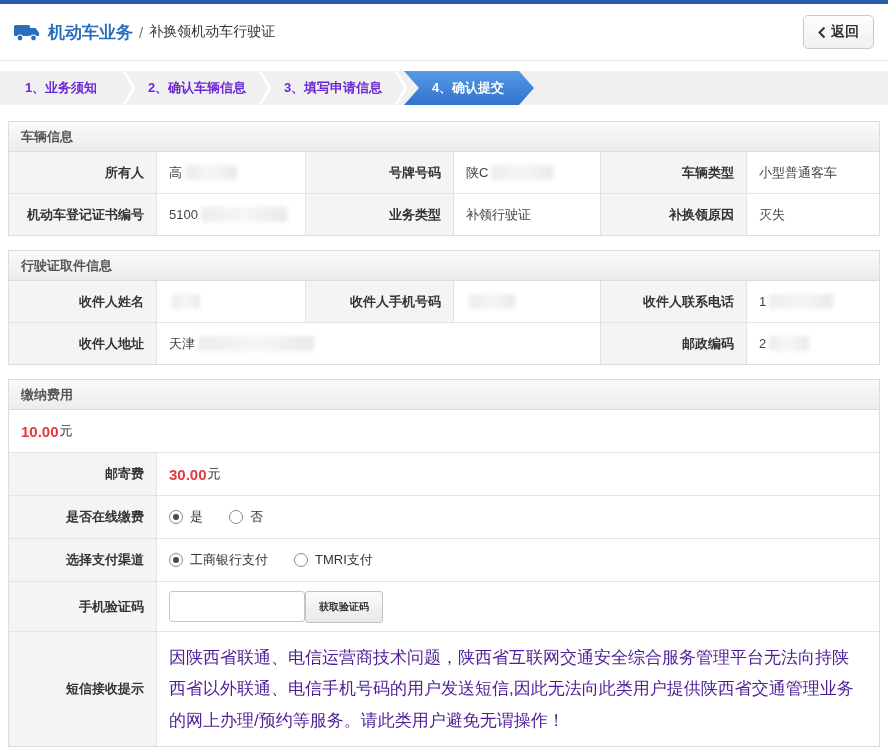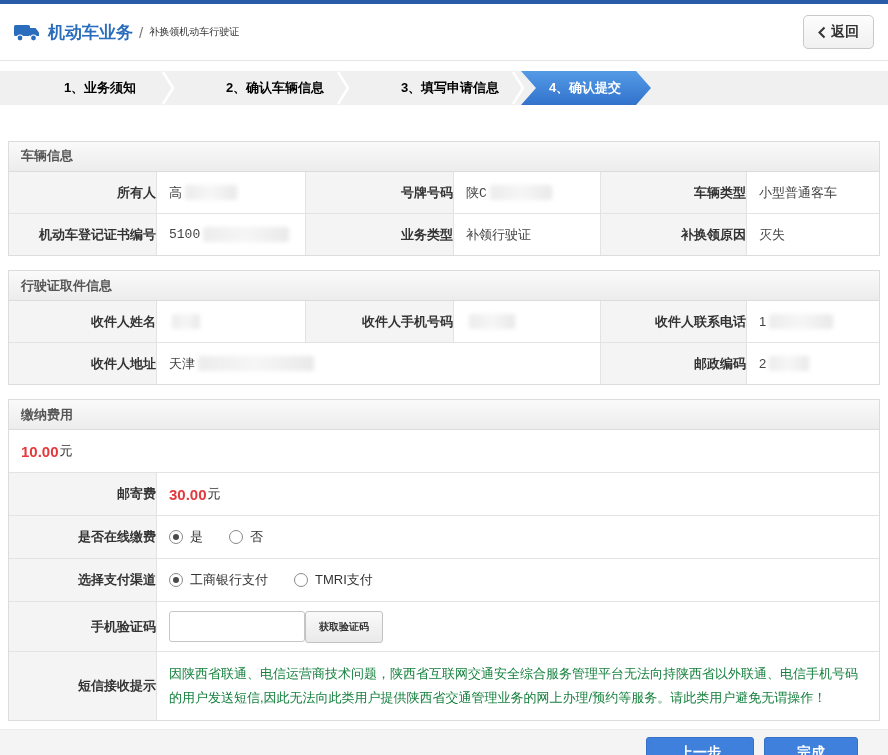--- a/index.html
+++ b/index.html
@@ -12,63 +12,63 @@
   }
   
   .topbar { height: 4px; background: #2a5ba9; }
   .header {
     height: 57px; background: #fff; border-bottom: 1px solid #e6e6e6;
     display: flex; align-items: center; padding: 14px 14px;
   }
   .truck { width: 26px; height: 20px; margin-right: 8px; flex: none; }
   .header-title { font-size: 17px; font-weight: 700; color: #2a6dbd; }
   .header-sep { font-size: 15px; color: #777; margin: 0 6px; }
-  .header-sub { font-size: 10px; color: #333; }
+  .header-sub { font-size: 14px; color: #333; }
   .spacer { flex: 1; }
   .back-btn {
     display: flex; align-items: center; gap: 5px;
     padding: 7px 14px; background: linear-gradient(#fdfdfd, #f0f0f0);
     border: 1px solid #c9c9c9; border-radius: 5px;
     font-size: 14px; font-weight: 700; color: #333; cursor: pointer;
   }
   
   .steps {
     margin-top: 10px; height: 34px; background: #f0f0f0;
     display: flex; align-items: stretch; overflow: hidden;
   }
   .step {
     width: 122px; display: flex; align-items: center; justify-content: center;
-    font-size: 13px; font-weight: 700; color: #000000; margin-left: 39px;
+    font-size: 13px; font-weight: 700; color: #6d28d9;
   }
   .step-sep { flex: none; align-self: center; }
   .step.active {
     width: 130px; color: #fff;
     background: linear-gradient(#549be6, #3272cc);
     clip-path: polygon(0 0, calc(100% - 15px) 0, 100% 50%, calc(100% - 15px) 100%, 0 100%, 15px 50%);
     padding-left: 6px; padding-right: 8px; margin-left: -4px;
   }
   
   .section { margin: 14px 8px 0 8px; border: 1px solid #dcdcdc; background: #fff; }
-  .section.first { margin-top: 36px; font-family: Liberation Mono, monospace; }
+  .section.first { margin-top: 16px; }
   .section-title {
     height: 30px; line-height: 30px; padding-left: 12px;
     background: linear-gradient(#fafafa, #ececec);
     border-bottom: 1px solid #dcdcdc;
     font-size: 13px; font-weight: 700; color: #555;
   }
   .trow { display: grid; border-bottom: 1px solid #e3e3e3; }
   .trow:last-child { border-bottom: none; }
   .cols6 { grid-template-columns: 148px 149px 148px 147px 146px 1fr; }
   .cols4 { grid-template-columns: 148px 444px 146px 1fr; }
   .cols2 { grid-template-columns: 148px 1fr; }
   .cell { min-height: 41px; display: flex; align-items: center; border-right: 1px solid #e3e3e3; }
   .cell:last-child { border-right: none; }
   .cell.lbl {
     background: #f4f4f4; justify-content: flex-end;
-    padding-right: 0; font-size: 13px; font-weight: 700; color: #333; text-align: right;
+    padding-right: 12px; font-size: 13px; font-weight: 700; color: #333; text-align: right;
   }
   .cell.val { background: #fff; padding-left: 12px; font-size: 13px; color: #444; }
   .redact {
     display: inline-block; height: 15px; border-radius: 2px;
     background: linear-gradient(90deg, #ececec, #f6f6f6, #e9e9e9);
     filter: blur(2px); margin-left: 3px; vertical-align: middle;
   }
   .pay .cell { min-height: 42px; }
   .amount { font-size: 15px; font-weight: 700; color: #e4393c; }
   .unit { font-size: 13px; color: #333; margin-left: 1px; }
@@ -87,21 +87,21 @@
     width: 136px; height: 31px; border: 1px solid #c6c6c6; border-radius: 3px;
     font-size: 13px; padding: 0 8px; background: #fff;
   }
   .code-btn {
     height: 32px; margin-left: 0; padding: 0 13px;
     background: linear-gradient(#fafafa, #e9e9e9); border: 1px solid #c2c2c2; border-radius: 3px;
     font-size: 10px; font-weight: 700; color: #333; cursor: pointer;
   }
   
   .cell.notice-cell { padding: 10px 14px 10px 12px; align-items: flex-start; }
-  .notice-text { font-size: 13px; line-height: 1.85; color: #15803d; }
+  .notice-text { font-size: 17px; line-height: 1.85; color: #4c1d95; }
   
   .footer {
     margin-top: 8px; height: 46px; background: #f4f4f4; border-top: 1px solid #ebebeb;
     display: flex; align-items: center; justify-content: flex-end; gap: 10px; padding-right: 30px;
   }
   .btn-blue {
     min-width: 50px; height: 31px; padding: 0 32px;
     background: #3e80db; border: 1px solid #3572c5; border-radius: 3px;
     color: #fff; font-size: 14px; font-weight: 700; cursor: pointer;
   }

